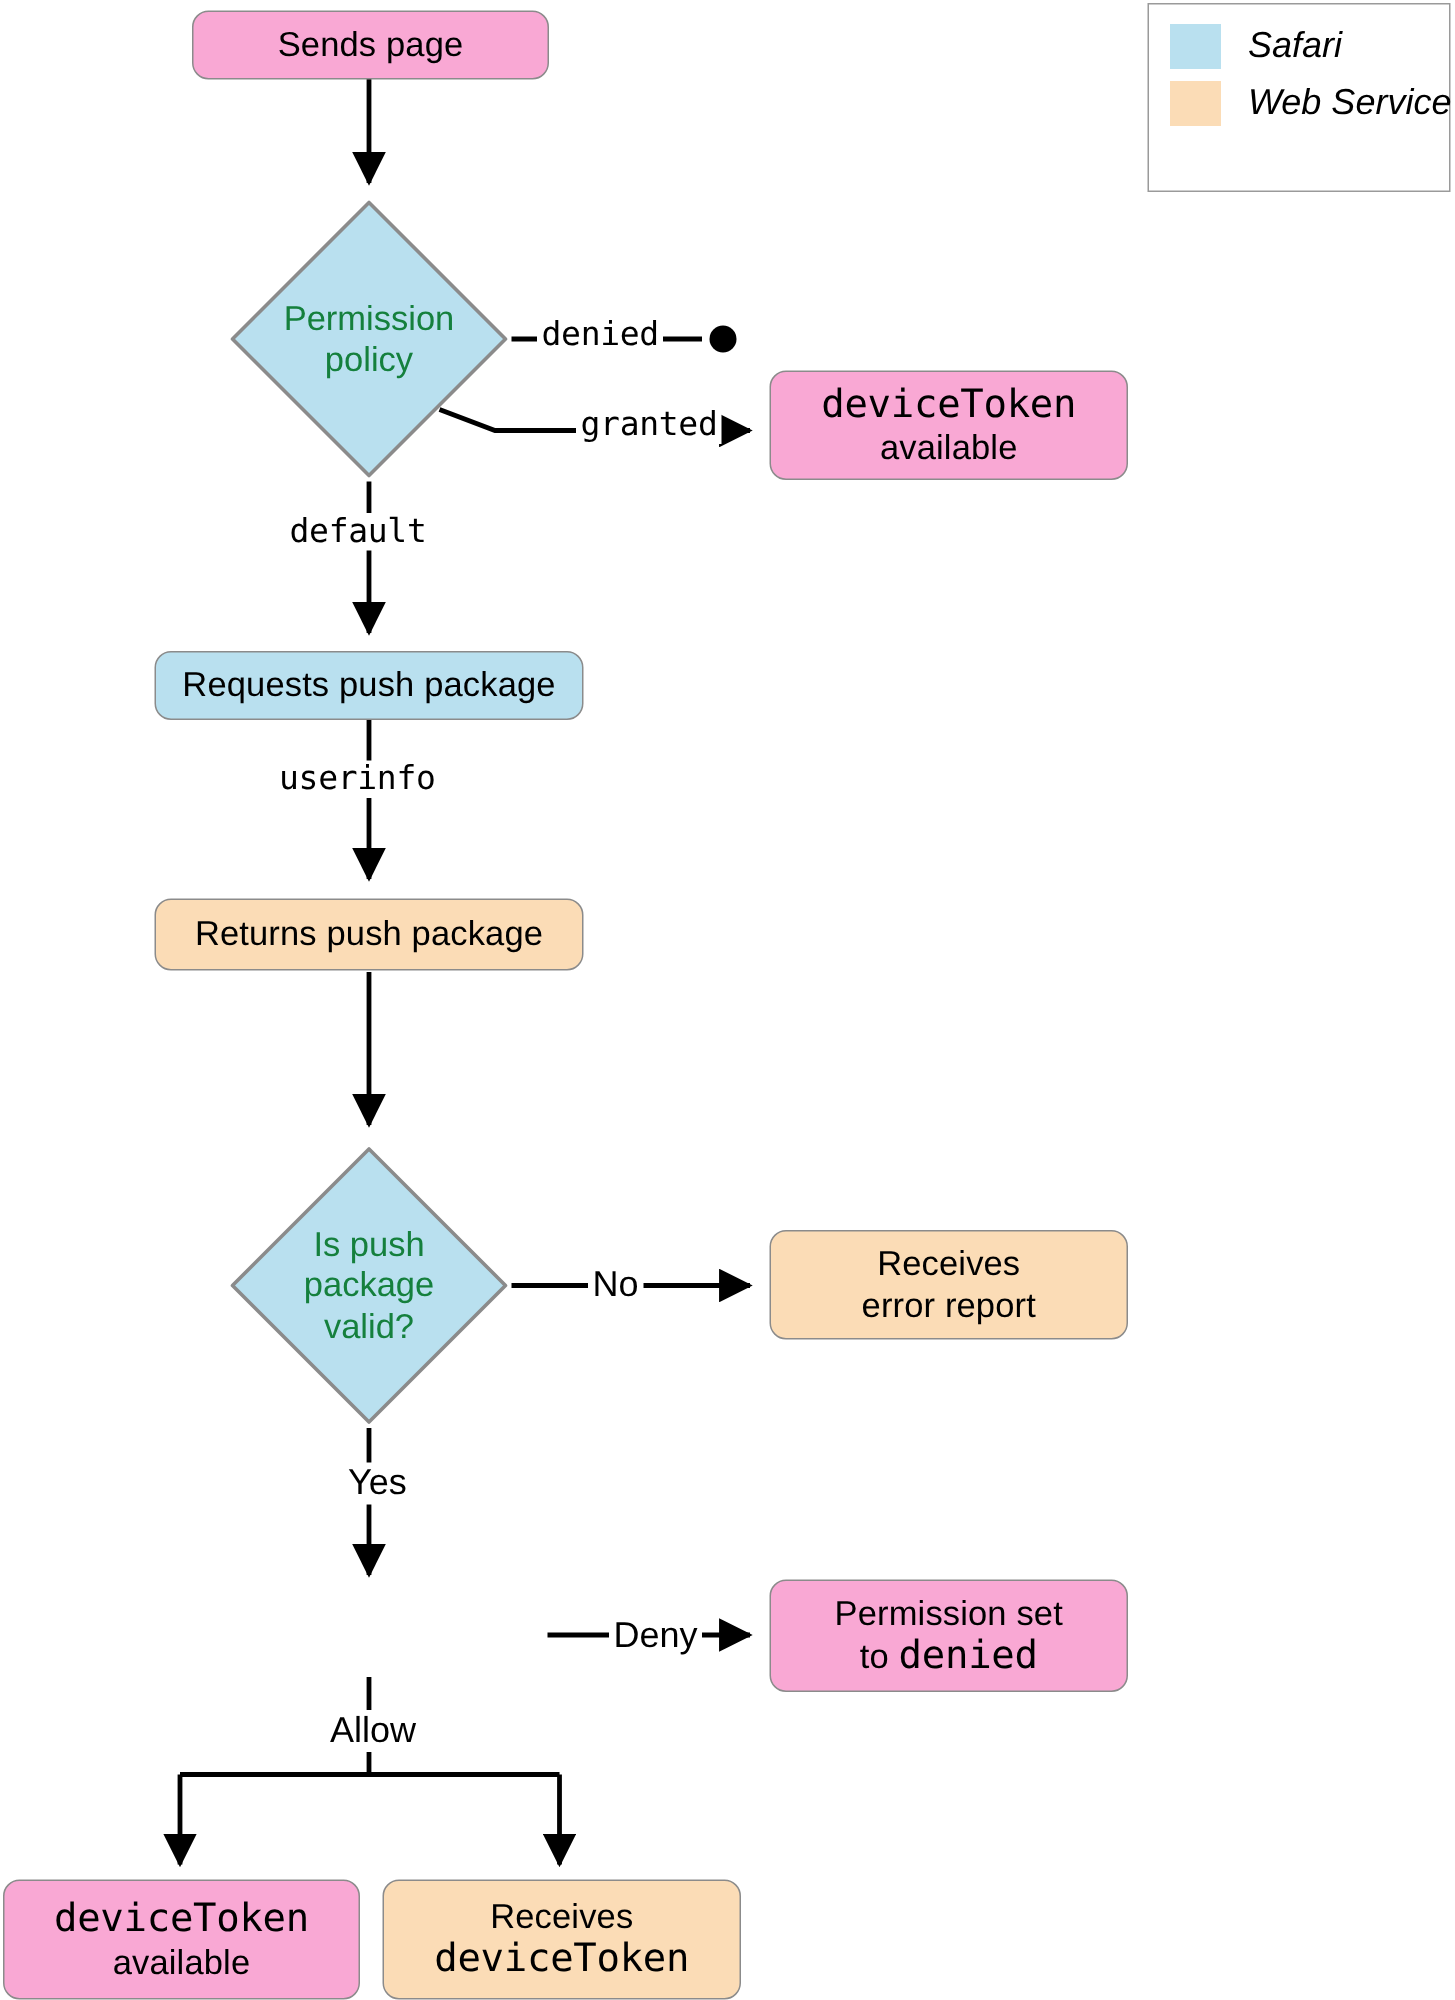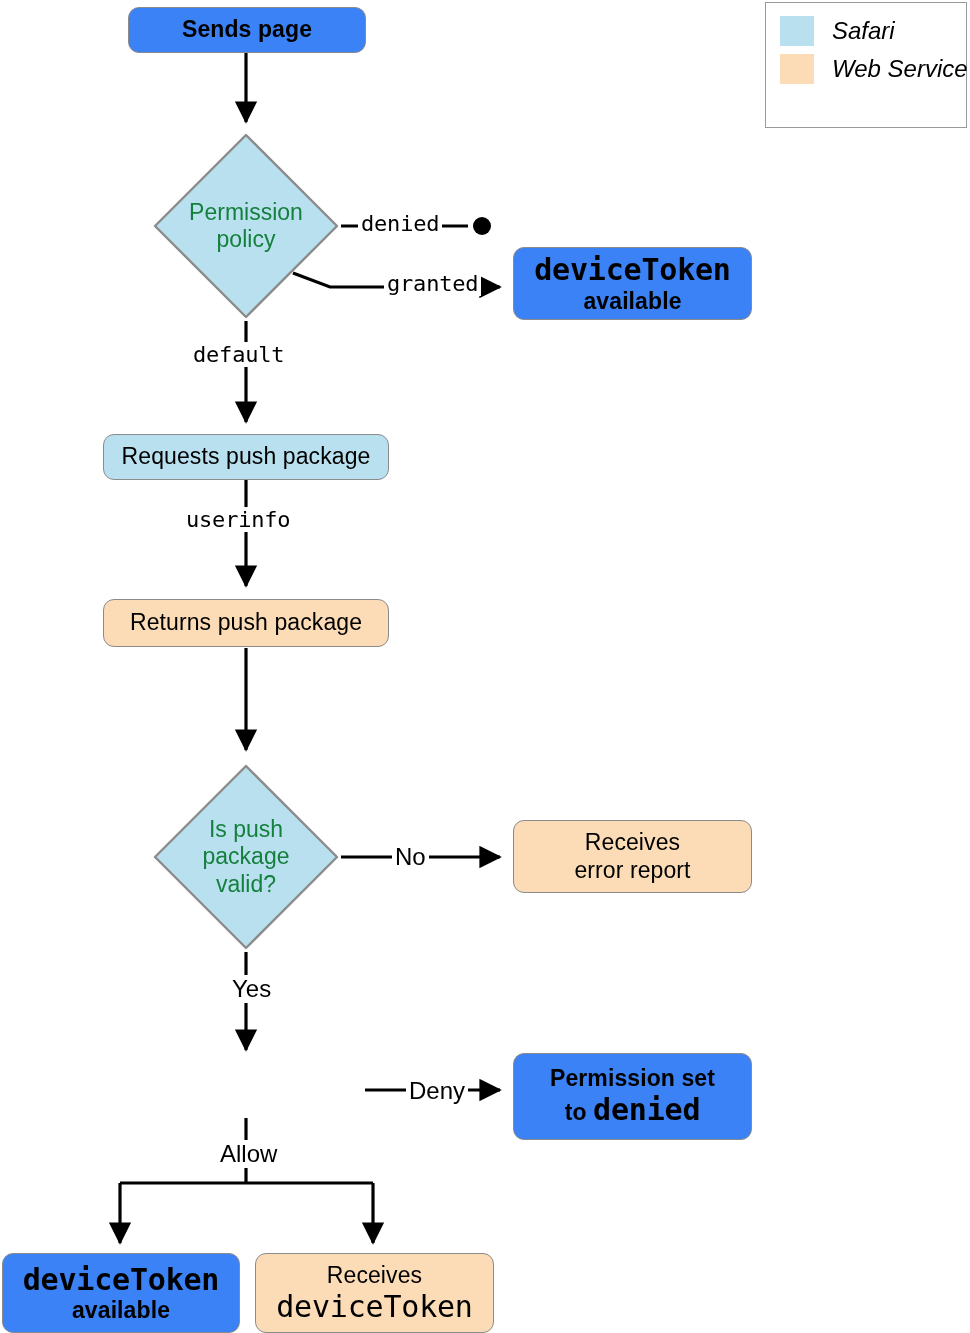--- a/index.html
+++ b/index.html
@@ -35,25 +35,25 @@
     justify-content: center;
     text-align: center;
     border: 1.6px solid #8b8b8b;
     border-radius: 11px;
     color: #000000;
     font-size: 23px;
     line-height: 1.18;
     letter-spacing: 0.1px;
   }
   .node.safari    { background: #b9e0ef; }
-  .node.webpage   { background: #3b82f6; font-weight: bold; }
+  .node.webpage   { background: #f9a8d4; }
   .node.service   { background: #fbdcb6; }
   .mono {
     font-family: "DejaVu Sans Mono", "Liberation Mono", monospace;
-    font-size: 30px;
+    font-size: 26px;
     letter-spacing: -0.2px;
   }
   .diamond-wrap {
     position: absolute;
   }
   .diamond-label {
     position: absolute;
     left: 0; top: 0;
     width: 100%;
     height: 100%;
@@ -192,21 +192,21 @@
   </div>
 
   <div class="node service" style="left:513px; top:820px; width:239px; height:73px;">
     <span>
       <span>Receives</span><br>
       <span>error report</span>
     </span>
   </div>
 
 
-  <div class="node webpage" style="left:513px; top:1053px; width:239px; height:87px;">
+  <div class="node webpage" style="left:513px; top:1053px; width:239px; height:75px;">
     <span>
       <span>Permission set</span><br>
       <span>to </span><span class="mono">denied</span>
     </span>
   </div>
 
   <div class="node webpage" style="left:2px; top:1253px; width:238px; height:80px;">
     <span>
       <span class="mono">deviceToken</span><br>
       <span>available</span>

